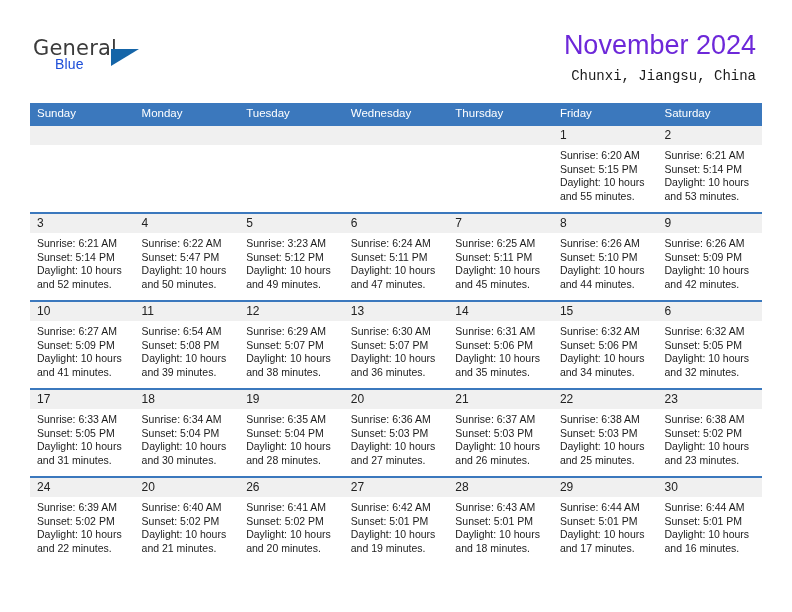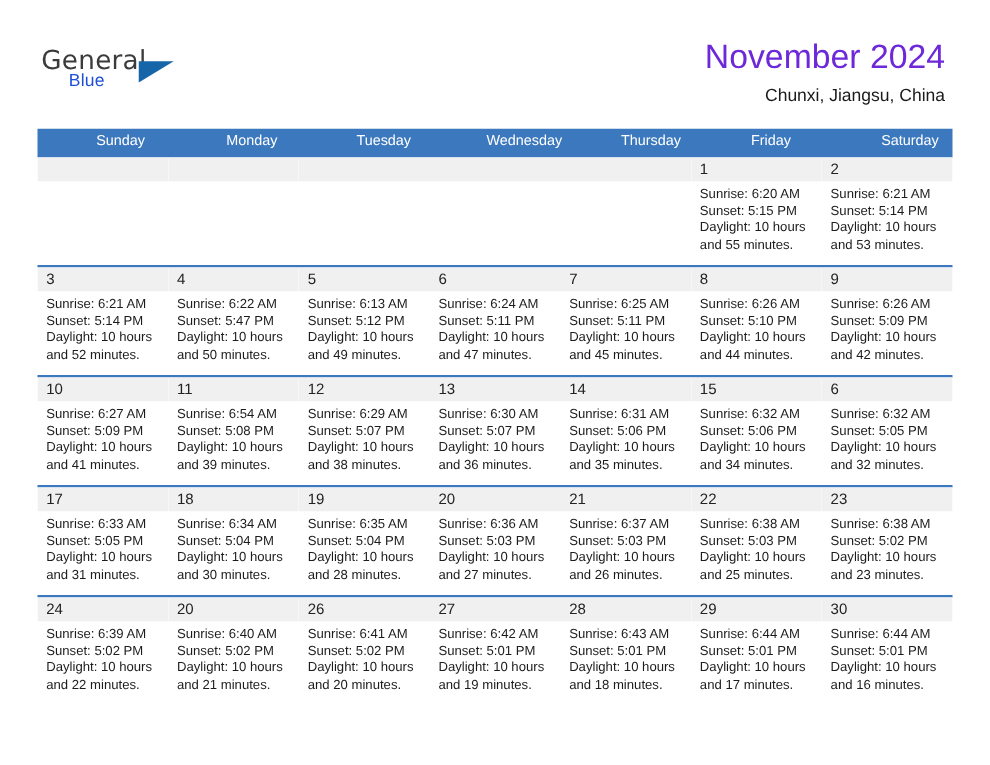--- a/index.html
+++ b/index.html
@@ -77,21 +77,21 @@
     line-height: 34px;
     white-space: nowrap;
     font-family: "Liberation Sans", sans-serif;
   }
   .cal-subtitle {
     font-size: 14px;
     color: #1a1a1a;
     line-height: 20px;
     margin-top: 4px;
     white-space: nowrap;
-    font-family: Liberation Sans, sans-serif;
+    font-family: Liberation Mono, monospace;
   }
 
   
   .calendar {
     position: absolute;
     left: 30px;
     top: 103px;
     width: 732px;
   }
   .weekdays {
@@ -100,21 +100,20 @@
     height: 21px;
   }
   .weekday {
     flex: 1 1 0;
     color: #ffffff;
     font-size: 11.5px;
     line-height: 21px;
     padding-left: 7px;
     box-sizing: border-box;
     white-space: nowrap;
-    margin-left: 40px;
   }
 
   .week {
     display: flex;
     border-top: 2px solid #3b78bd;
     height: 88px;
     box-sizing: border-box;
   }
   .week:first-of-type {
     border-top: none;
@@ -285,21 +284,21 @@
           <div>Sunset: 5:47 PM</div>
           <div>Daylight: 10 hours</div>
           <div>and 50 minutes.</div>
         </div>
       </div>
       <div class="day">
         <div class="day-numstrip">
             <span class="day-num">5</span>
           </div>
         <div class="day-info">
-          <div>Sunrise: 6:13 AM</div>
+          <div>Sunrise: 3:23 AM</div>
           <div>Sunset: 5:12 PM</div>
           <div>Daylight: 10 hours</div>
           <div>and 49 minutes.</div>
         </div>
       </div>
       <div class="day">
         <div class="day-numstrip">
             <span class="day-num">6</span>
           </div>
         <div class="day-info">

